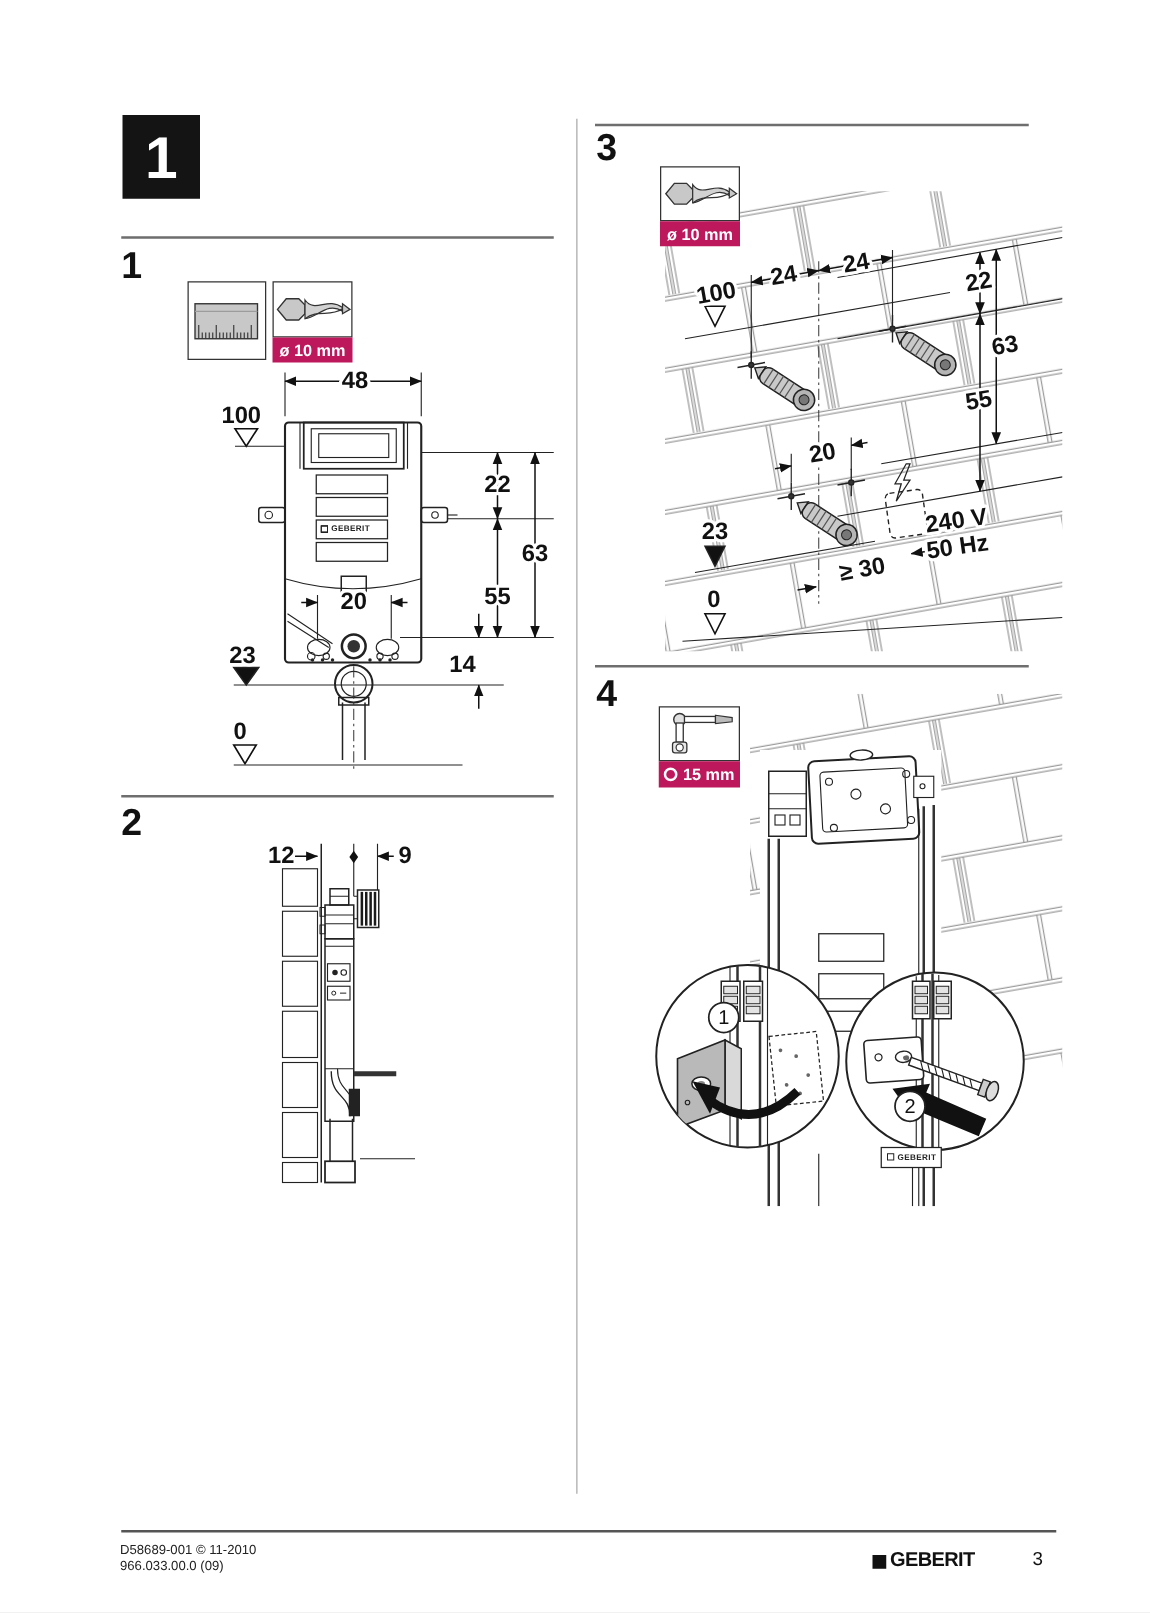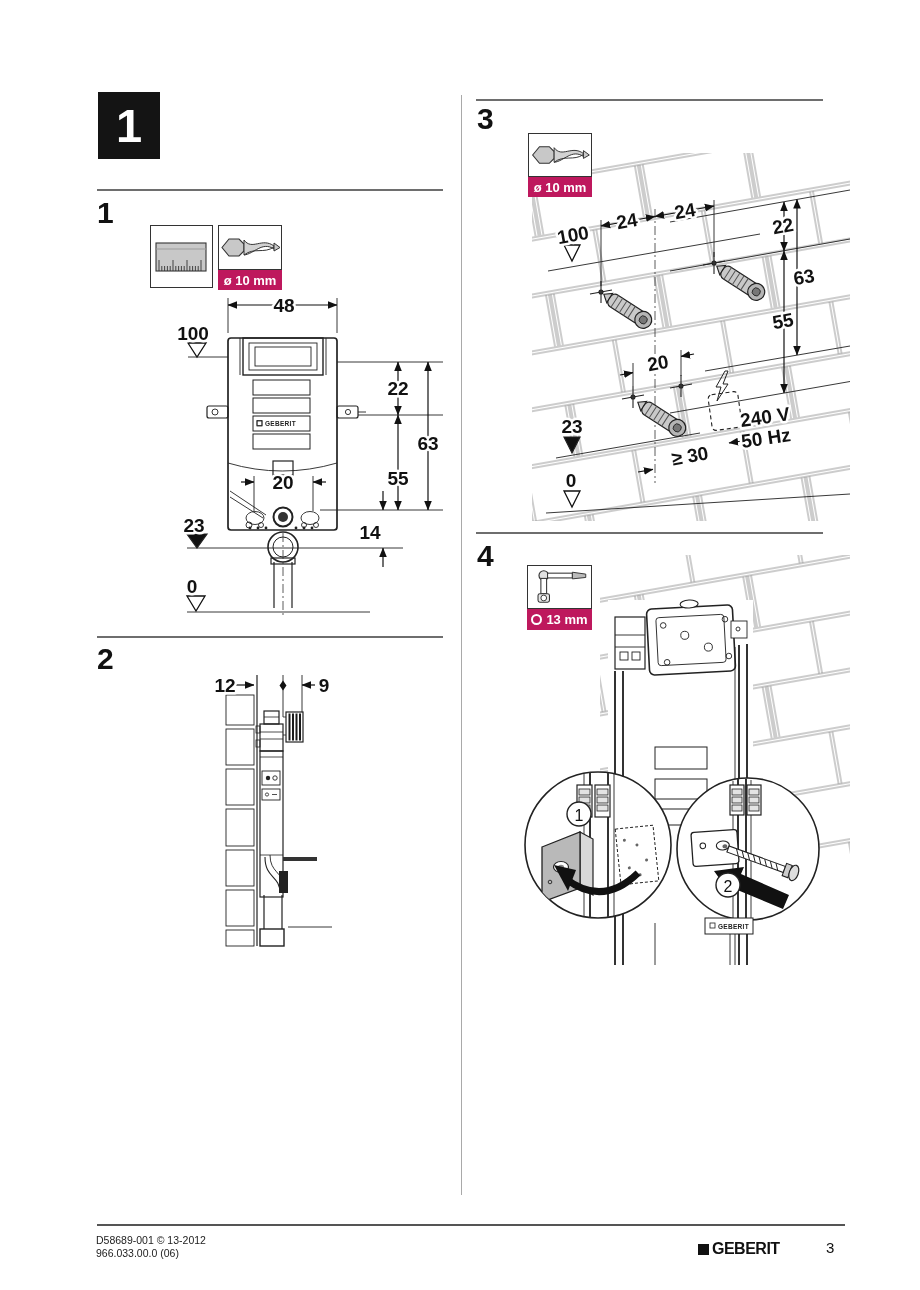--- a/index.html
+++ b/index.html
@@ -408,27 +408,27 @@
       <circle cx="15" cy="10" r="5" fill="#e0e0e0" stroke="#333" stroke-width="1.2"></circle>
       <rect x="19" y="7.5" width="26" height="5" fill="#fff" stroke="#333" stroke-width="1.1"></rect>
       <polygon points="45,6.5 59,8.5 59,12 45,13.5" fill="#bbb" stroke="#333" stroke-width="1"></polygon>
       <rect x="12" y="13" width="6" height="16" fill="#fff" stroke="#333" stroke-width="1.1"></rect>
       <rect x="9" y="29" width="12" height="9" rx="2" fill="#e8e8e8" stroke="#333" stroke-width="1.1"></rect>
       <circle cx="15" cy="33.5" r="3" fill="#fff" stroke="#333" stroke-width="1"></circle>
     </svg>
   </div>
   <div class="toollabel" style="left:527px;top:609px;width:65px;height:21px;">
     <span class="ring"></span>
-    <span>13 mm</span>
+    <span>15 mm</span>
   </div>
 
   <div class="rule" style="left:97px;top:1224px;width:748px;background:#555;"></div>
   <div class="footnote">
-    <div>D58689-001 © 13-2012</div>
-    <div>966.033.00.0 (06)</div>
+    <div>D58689-001 © 11-2010</div>
+    <div>966.033.00.0 (09)</div>
   </div>
   <div class="logo">
     <span class="sq"></span>
     <span class="txt">GEBERIT</span>
   </div>
   <div class="pagenum">3</div>
 
 </div>
 
 </body></html>

